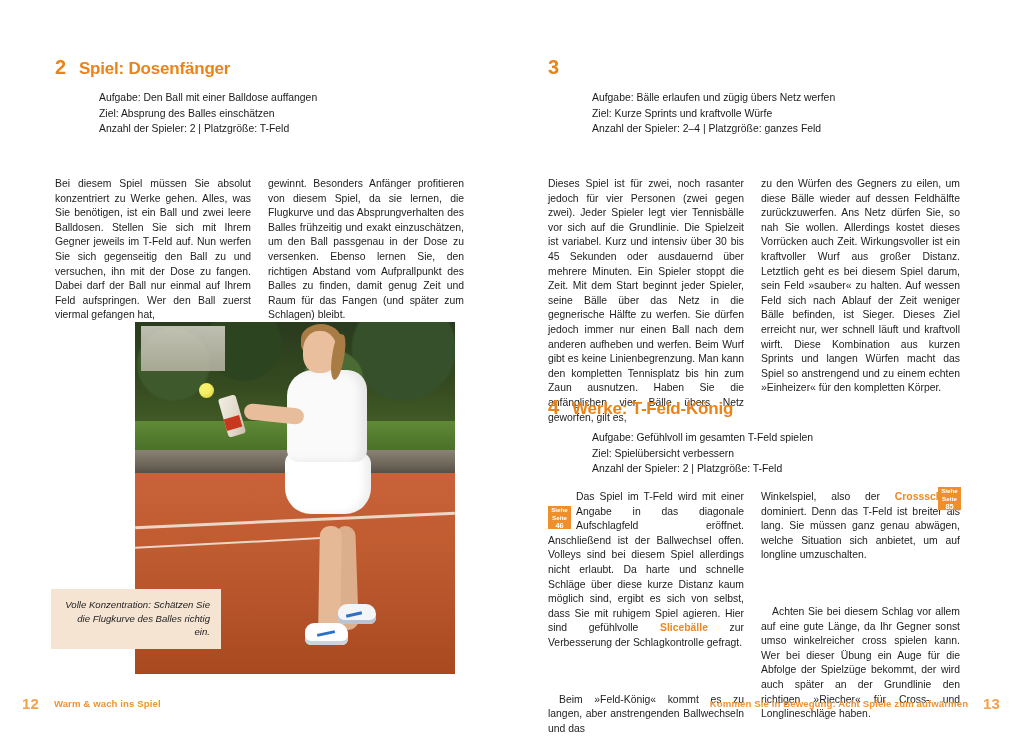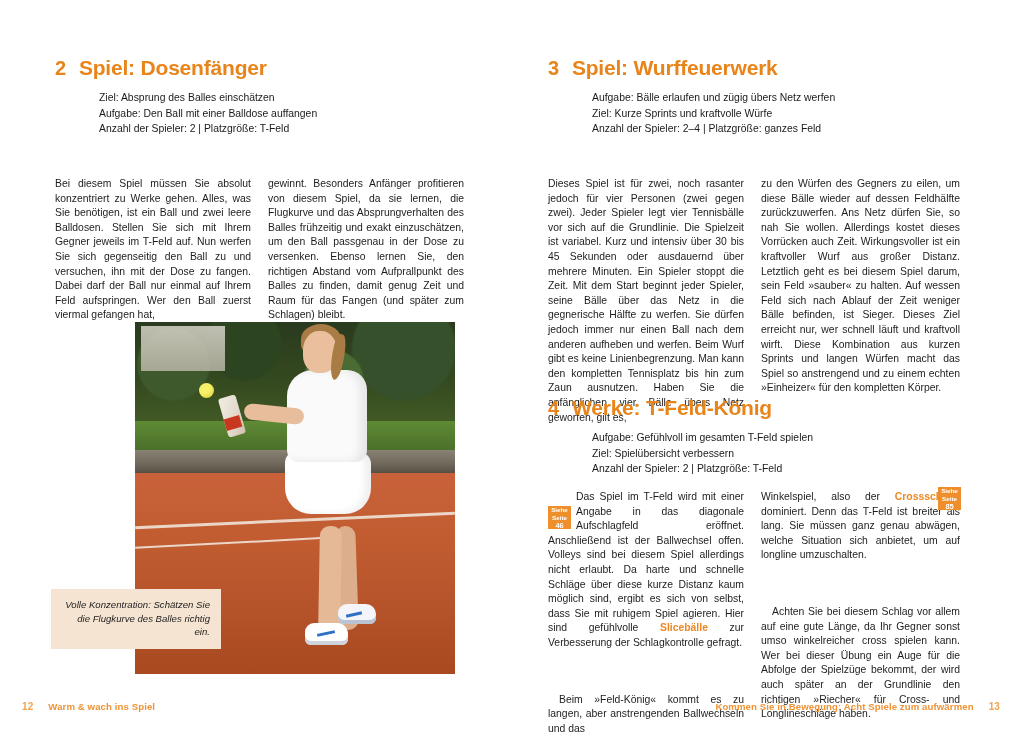--- a/index.html
+++ b/index.html
@@ -37,21 +37,21 @@
     gap: 13px;
     color: #e8841a;
     font-weight: bold;
     letter-spacing: -0.2px;
   }
   .section-num {
     font-size: 20px;
     font-weight: bold;
   }
   .section-title {
-    font-size: 21px;
+    font-size: 17px;
     font-weight: bold;
     white-space: nowrap;
   }
 
   .meta {
     position: absolute;
     font-size: 10.4px;
     line-height: 15.6px;
     color: #1a1a1a;
   }
@@ -230,37 +230,37 @@
     font-size: 9.6px;
     font-weight: bold;
     color: #ef9335;
     display: flex;
     align-items: center;
     gap: 15px;
     letter-spacing: .1px;
   }
   .footer-left { left: 22px; }
   .footer-right { right: 20px; }
-  .folio { color: #f0a24e; font-size: 10px; font-weight: bold; }
+  .folio { color: #f0a24e; font-size: 15px; font-weight: bold; }
 </style>
 </head>
 <body>
 
 <div class="spread">
 
   <div class="page page-left">
 
     <div class="section-head" style="left:55px; top:56px;">
       <span class="section-num">2</span>
       <span class="section-title">Spiel: Dosenfänger</span>
     </div>
 
     <div class="meta" style="left:99px; top:90px;">
+      <div>Aufgabe: Den Ball mit einer Balldose auffangen</div>
       <div>Ziel: Absprung des Balles einschätzen</div>
-      <div>Aufgabe: Den Ball mit einer Balldose auffangen</div>
       <div>Anzahl der Spieler: 2  |  Platzgröße: T-Feld</div>
     </div>
 
     <div class="col" style="left:55px; top:177px; width:196px;">
       <p>Bei diesem Spiel müssen Sie absolut konzentriert zu Werke gehen. Alles, was Sie benötigen, ist ein Ball und zwei leere Balldosen. Stellen Sie sich mit Ihrem Gegner jeweils im T-Feld auf. Nun werfen Sie sich gegenseitig den Ball zu und versuchen, ihn mit der Dose zu fangen. Dabei darf der Ball nur einmal auf Ihrem Feld aufspringen. Wer den Ball zuerst viermal gefangen hat,</p>
     </div>
 
     <div class="col" style="left:268px; top:177px; width:196px;">
       <p>gewinnt. Besonders Anfänger profitieren von diesem Spiel, da sie lernen, die Flugkurve und das Absprungverhalten des Balles frühzeitig und exakt einzuschätzen, um den Ball passgenau in der Dose zu versenken. Ebenso lernen Sie, den richtigen Abstand vom Aufprallpunkt des Balles zu finden, damit genug Zeit und Raum für das Fangen (und später zum Schlagen) bleibt.</p>
     </div>
@@ -295,21 +295,20 @@
     <div class="footer footer-left">
       <span class="folio">12</span>
       <span>Warm &amp; wach ins Spiel</span>
     </div>
   </div>
 
   <div class="page page-right">
 
     <div class="section-head" style="left:38px; top:56px;">
       <span class="section-num">3</span>
-      <span class="section-title">Spiel: Wurffeuerwerk</span>
     </div>
 
     <div class="meta" style="left:82px; top:90px;">
       <div>Aufgabe: Bälle erlaufen und zügig übers Netz werfen</div>
       <div>Ziel: Kurze Sprints und kraftvolle Würfe</div>
       <div>Anzahl der Spieler: 2–4  |  Platzgröße: ganzes Feld</div>
     </div>
 
     <div class="col" style="left:38px; top:177px; width:196px;">
       <p>Dieses Spiel ist für zwei, noch rasanter jedoch für vier Personen (zwei gegen zwei). Jeder Spieler legt vier Tennisbälle vor sich auf die Grundlinie. Die Spielzeit ist variabel. Kurz und intensiv über 30 bis 45 Sekunden oder ausdauernd über mehrere Minuten. Ein Spieler stoppt die Zeit. Mit dem Start beginnt jeder Spieler, seine Bälle über das Netz in die gegnerische Hälfte zu werfen. Sie dürfen jedoch immer nur einen Ball nach dem anderen aufheben und werfen. Beim Wurf gibt es keine Linienbegrenzung. Man kann den kompletten Tennisplatz bis hin zum Zaun ausnutzen. Haben Sie die anfänglichen vier Bälle übers Netz geworfen, gilt es,</p>

